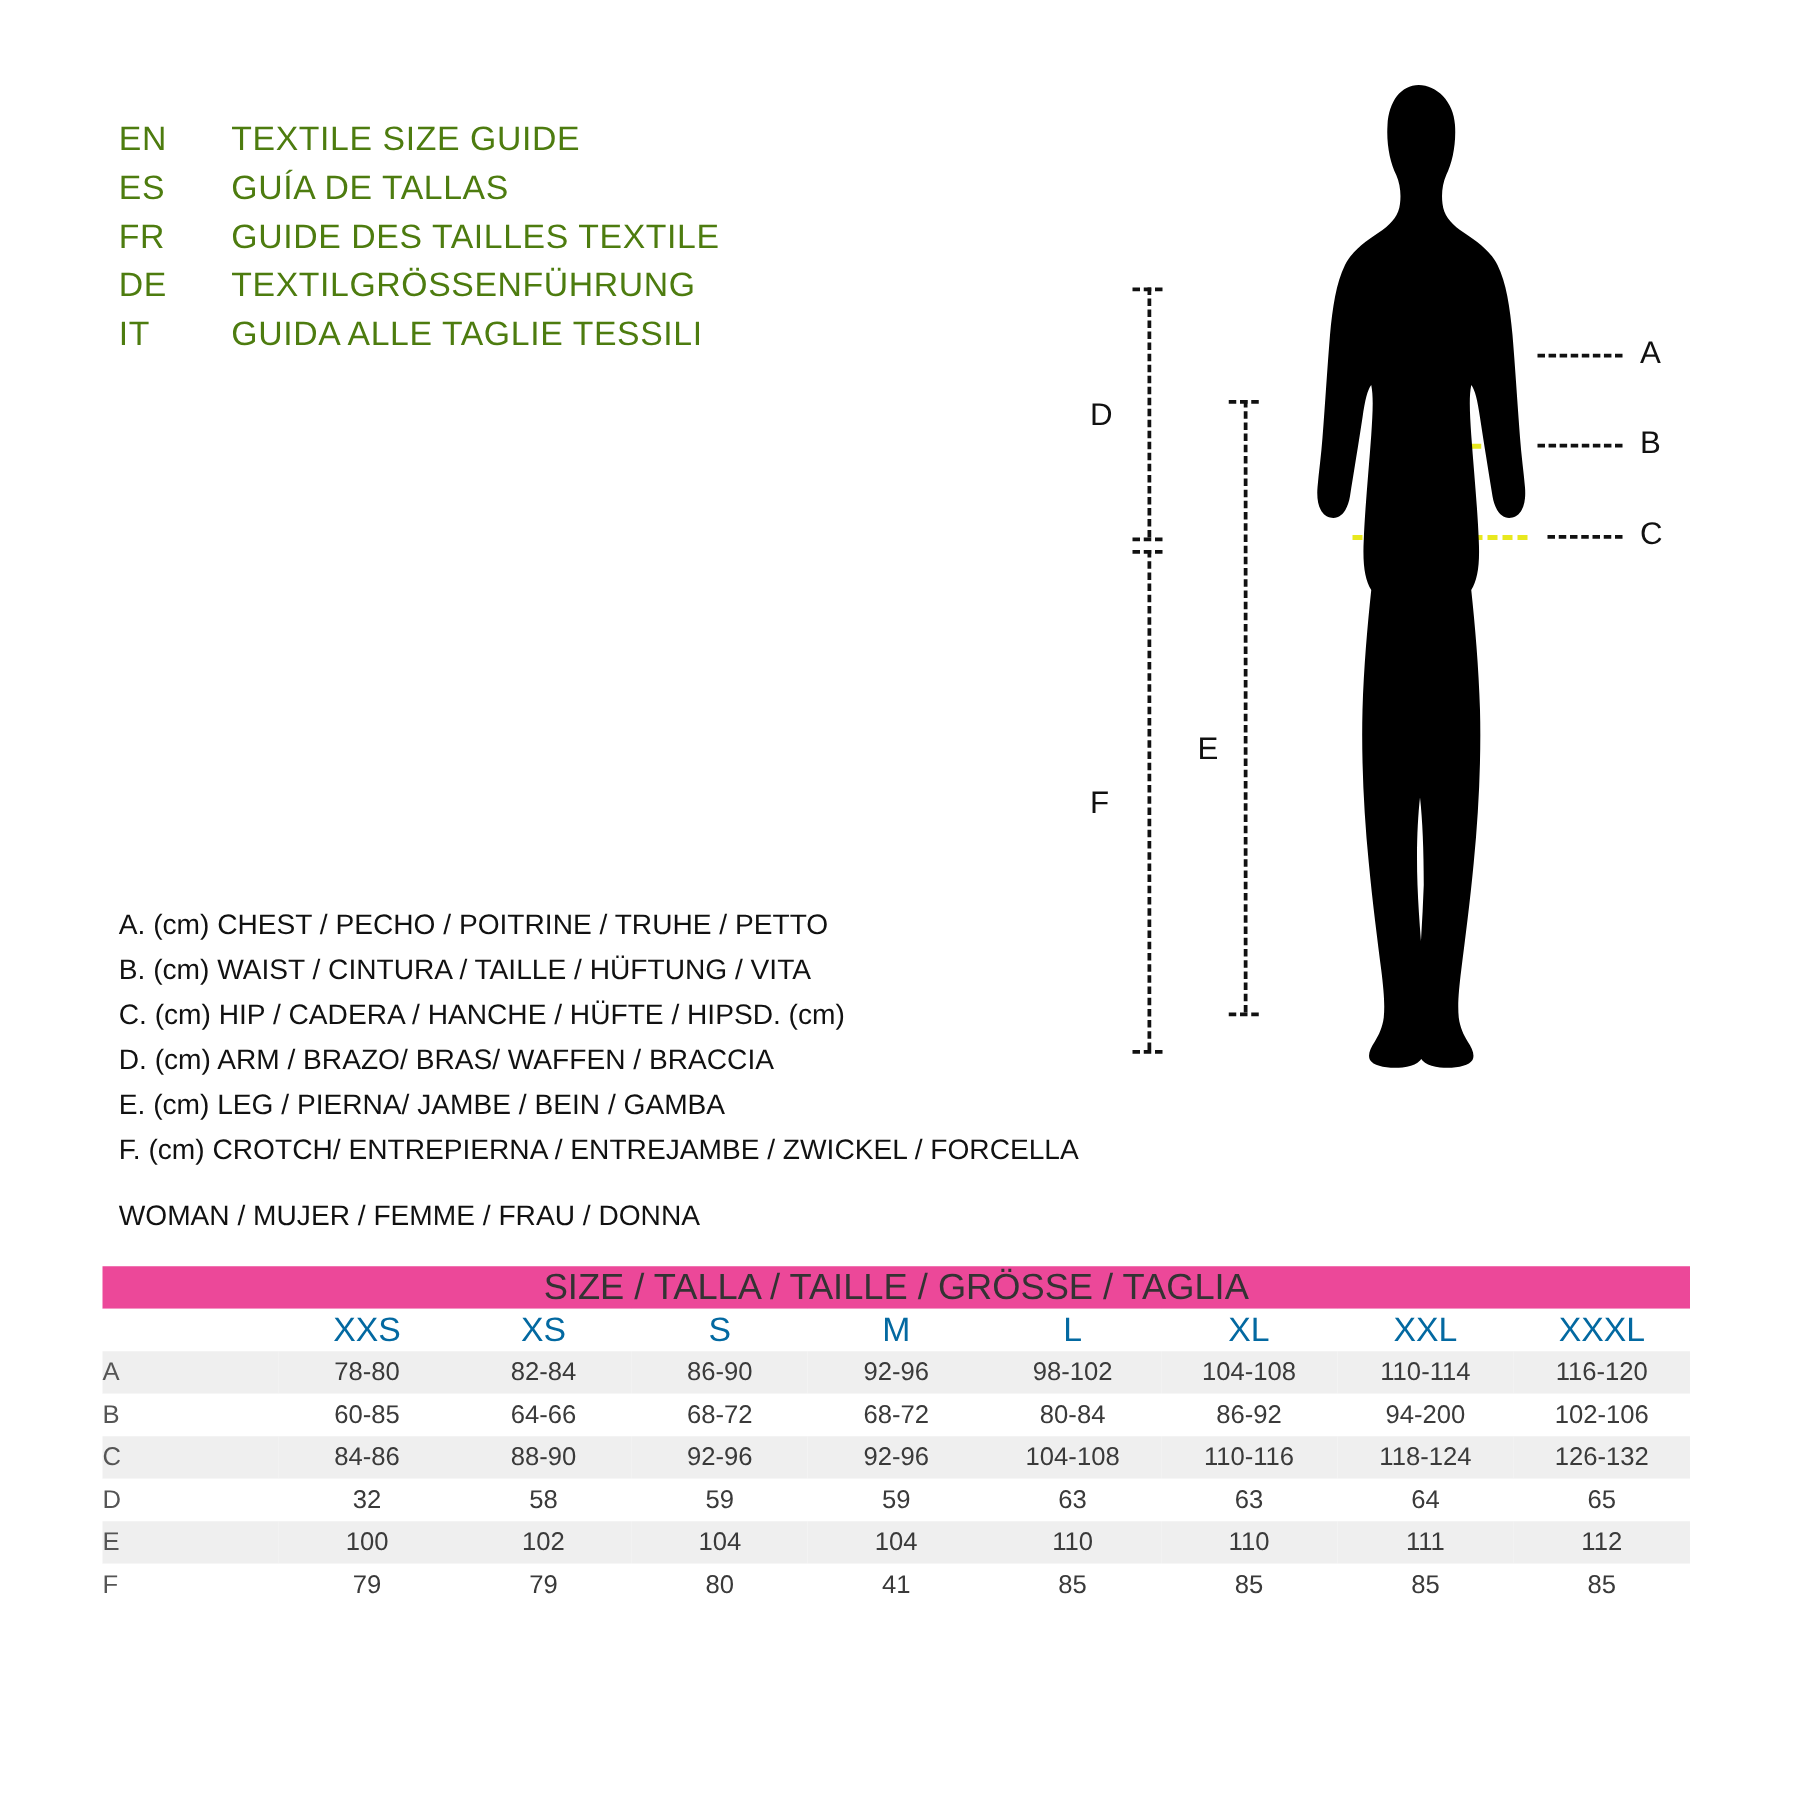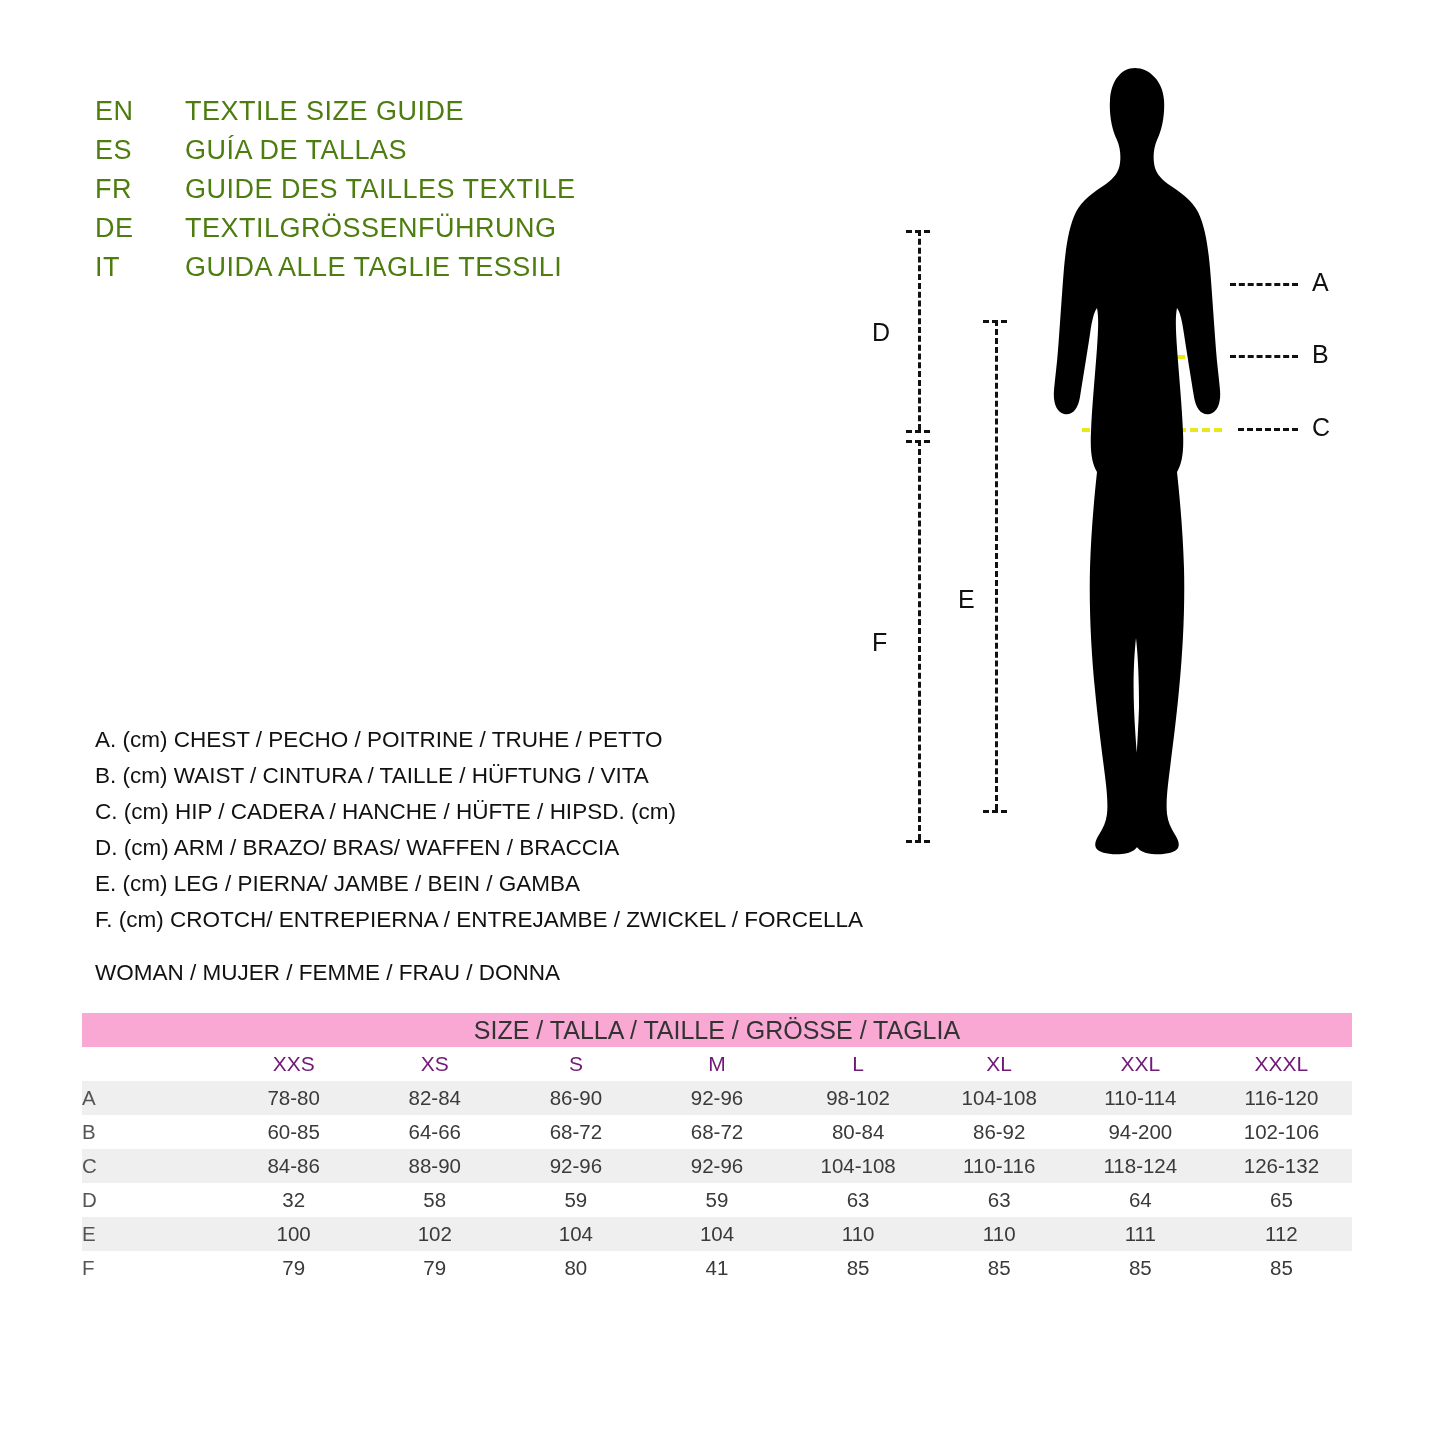--- a/index.html
+++ b/index.html
@@ -75,31 +75,31 @@
     font-size: 20.5px;
     color: #3a3a3a;
   }
   table.size-table td, table.size-table th {
     height: 34px;
     padding: 0;
     font-weight: normal;
     text-align: center;
   }
   .hdr-row td {
-    background: #f9a8d4;
+    background: #ec4899;
     text-align: left;
     padding-left: 16px;
-    font-size: 25px;
+    font-size: 29px;
     color: #333333;
     height: 36px;
   }
   .sizes-row td {
     background: #ffffff;
-    color: #701a75;
-    font-size: 21px;
+    color: #0369a1;
+    font-size: 27px;
     height: 38px;
   }
   .row-shade td { background: #efefef; }
   .row-plain td { background: #ffffff; }
   .col-label {
     text-align: left !important;
     padding-left: 16px;
     width: 86px;
     color: #555555;
   }

